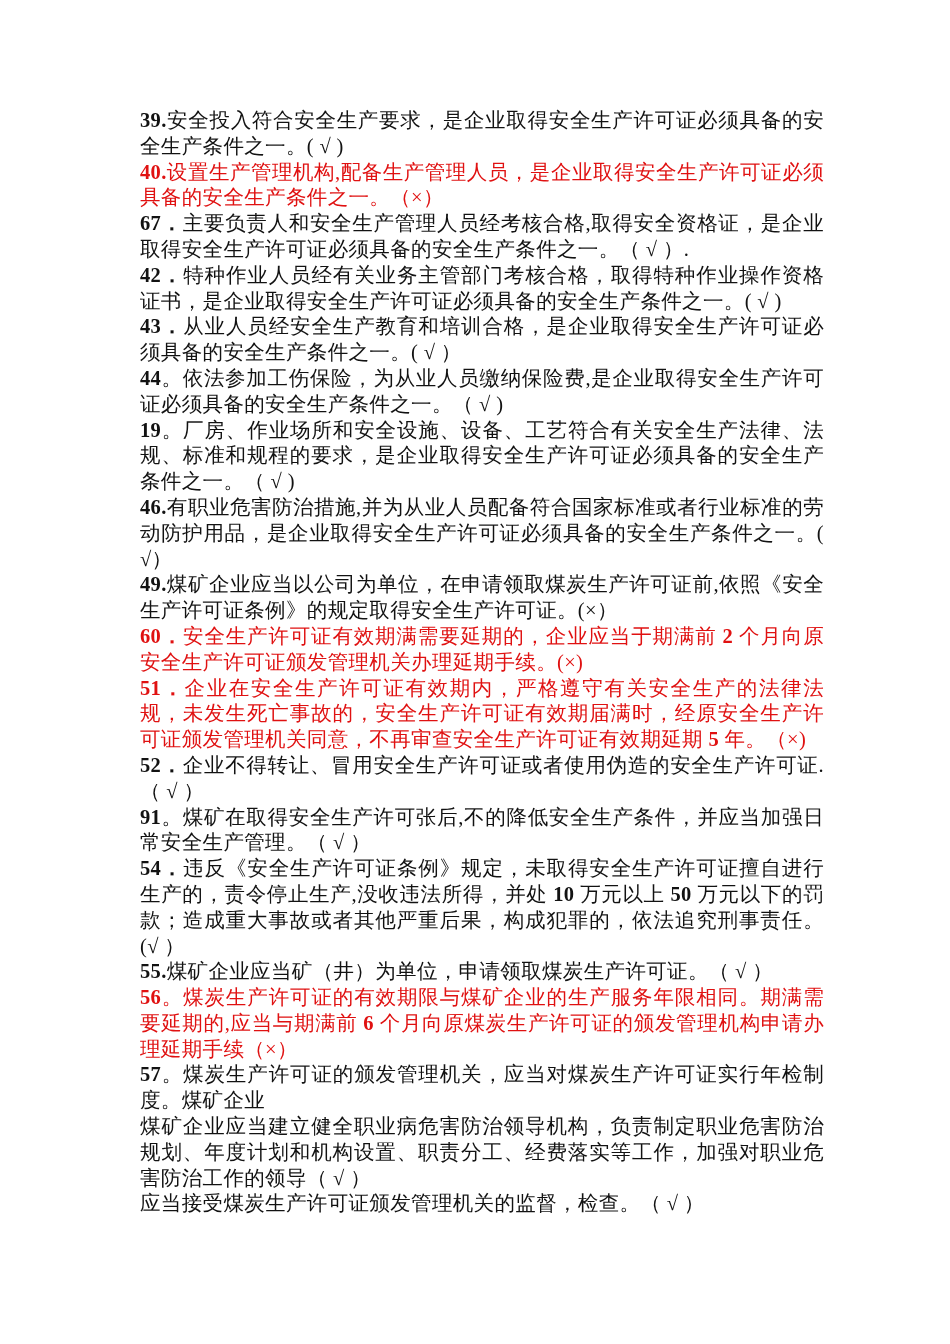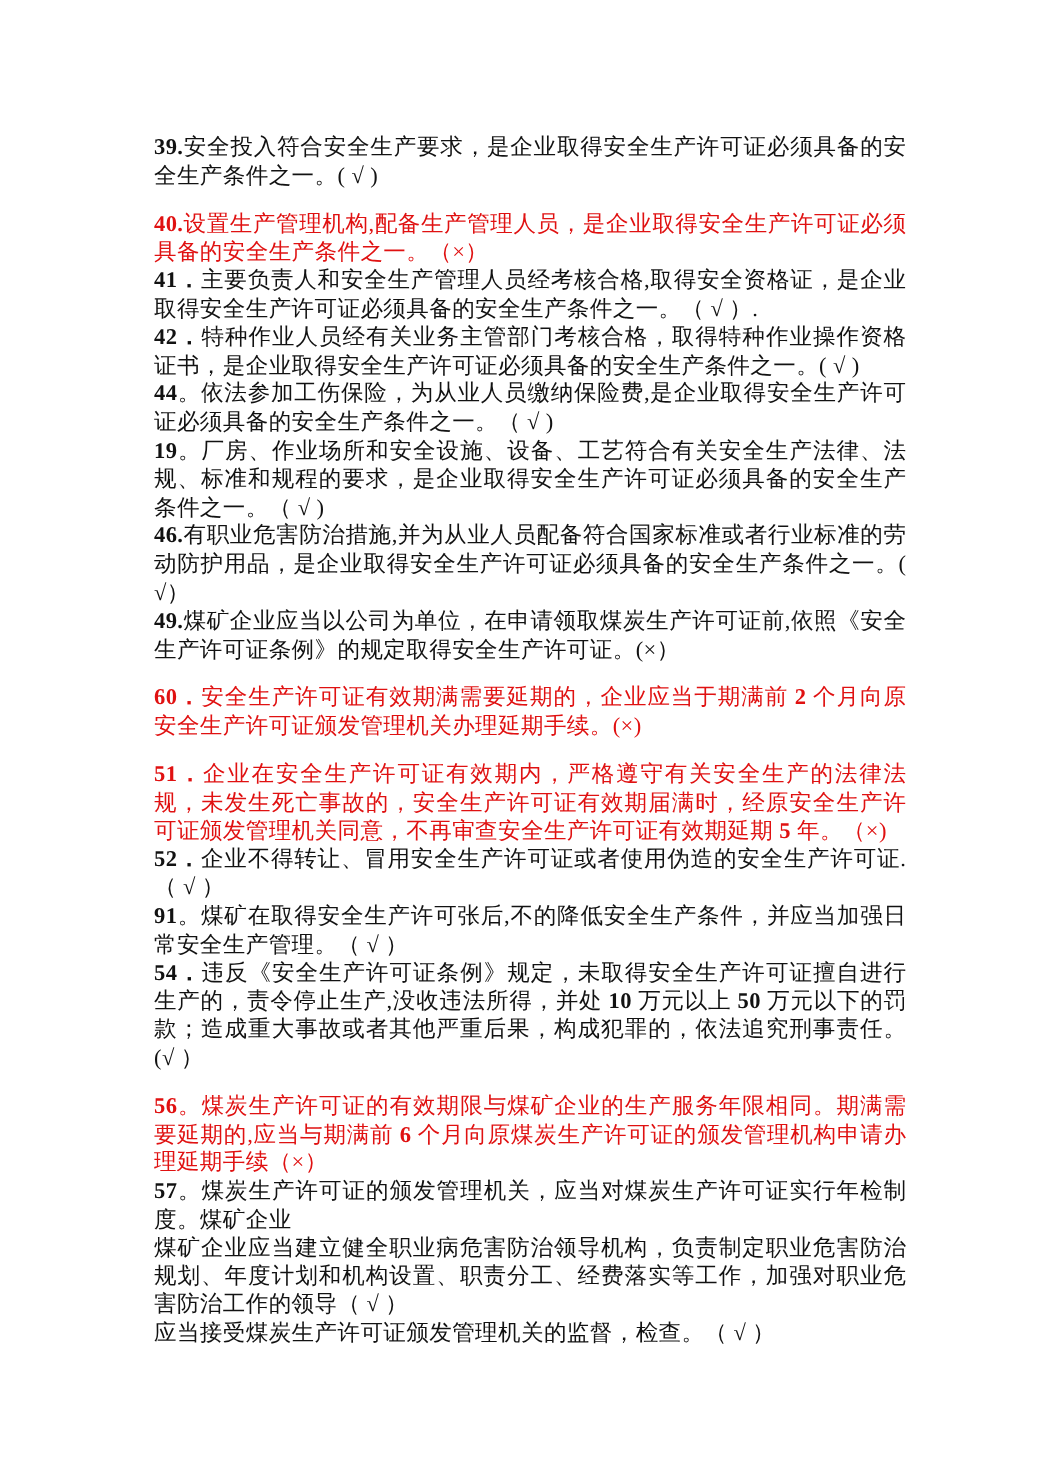--- a/index.html
+++ b/index.html
@@ -16,58 +16,59 @@
   .page {
     position: absolute;
     left: 0; top: 0;
     width: 950px;
     height: 1344px;
     background: var(--page-bg, #ffffff);
   }
   .content {
     position: absolute;
     left: 140px;
-    top: 122px;
+    top: 108px;
     width: 684px;
   }
   .question {
     margin: 0;
     padding: 0;
     font-size: 20.5px;
     line-height: 25.8px;
     letter-spacing: 0.35px;
     text-align: justify;
     color: var(--text-color, #121212);
     word-break: break-all;
   }
   .question[data-color="red"] {
     color: var(--red-color, #e01111);
-    margin-top: 18px;
   }
   .question b {
     font-weight: bold;
   }
 </style>
 </head>
 <body>
 
 <div class="page">
   <div class="content">
 
   <p class="question" data-color="black"><b>39.</b>安全投入符合安全生产要求，是企业取得安全生产许可证必须具备的安全生产条件之一。( √ )</p>
       <p class="question" data-color="red"><b>40.</b>设置生产管理机构,配备生产管理人员，是企业取得安全生产许可证必须具备的安全生产条件之一。（×）</p>
-      <p class="question" data-color="black"><b>41．</b>主要负责人和安全生产管理人员经考核合格,取得安全资格证，是企业取得安全生产许可证必须具备的安全生产条件之一。（ √ ）.</p>
+      <p class="question" data-color="black"><b>67．</b>主要负责人和安全生产管理人员经考核合格,取得安全资格证，是企业取得安全生产许可证必须具备的安全生产条件之一。（ √ ）.</p>
       <p class="question" data-color="black"><b>42．</b>特种作业人员经有关业务主管部门考核合格，取得特种作业操作资格证书，是企业取得安全生产许可证必须具备的安全生产条件之一。( √ )</p>
+      <p class="question" data-color="black"><b>43．</b>从业人员经安全生产教育和培训合格，是企业取得安全生产许可证必须具备的安全生产条件之一。( √ ）</p>
       <p class="question" data-color="black"><b>44</b>。依法参加工伤保险，为从业人员缴纳保险费,是企业取得安全生产许可证必须具备的安全生产条件之一。（ √ )</p>
       <p class="question" data-color="black"><b>19</b>。厂房、作业场所和安全设施、设备、工艺符合有关安全生产法律、法规、标准和规程的要求，是企业取得安全生产许可证必须具备的安全生产条件之一。（ √ )</p>
       <p class="question" data-color="black"><b>46.</b>有职业危害防治措施,并为从业人员配备符合国家标准或者行业标准的劳动防护用品，是企业取得安全生产许可证必须具备的安全生产条件之一。( √）</p>
       <p class="question" data-color="black"><b>49.</b>煤矿企业应当以公司为单位，在申请领取煤炭生产许可证前,依照《安全生产许可证条例》的规定取得安全生产许可证。(×）</p>
       <p class="question" data-color="red"><b>60．</b>安全生产许可证有效期满需要延期的，企业应当于期满前 <b>2</b> 个月向原安全生产许可证颁发管理机关办理延期手续。(×)</p>
       <p class="question" data-color="red"><b>51．</b>企业在安全生产许可证有效期内，严格遵守有关安全生产的法律法规，未发生死亡事故的，安全生产许可证有效期届满时，经原安全生产许可证颁发管理机关同意，不再审查安全生产许可证有效期延期 <b>5</b> 年。（×)</p>
       <p class="question" data-color="black"><b>52．</b>企业不得转让、冒用安全生产许可证或者使用伪造的安全生产许可证.（ √ ）</p>
       <p class="question" data-color="black"><b>91</b>。煤矿在取得安全生产许可张后,不的降低安全生产条件，并应当加强日常安全生产管理。（ √ ）</p>
       <p class="question" data-color="black"><b>54．</b>违反《安全生产许可证条例》规定，未取得安全生产许可证擅自进行生产的，责令停止生产,没收违法所得，并处 <b>10</b> 万元以上 <b>50</b> 万元以下的罚款；造成重大事故或者其他严重后果，构成犯罪的，依法追究刑事责任。(√ ）</p>
+      <p class="question" data-color="black"><b>55.</b>煤矿企业应当矿（井）为单位，申请领取煤炭生产许可证。（ √ ）</p>
       <p class="question" data-color="red"><b>56</b>。煤炭生产许可证的有效期限与煤矿企业的生产服务年限相同。期满需要延期的,应当与期满前 <b>6</b> 个月向原煤炭生产许可证的颁发管理机构申请办理延期手续（×）</p>
       <p class="question" data-color="black"><b>57</b>。煤炭生产许可证的颁发管理机关，应当对煤炭生产许可证实行年检制度。煤矿企业</p>
       <p class="question" data-color="black">煤矿企业应当建立健全职业病危害防治领导机构，负责制定职业危害防治规划、年度计划和机构设置、职责分工、经费落实等工作，加强对职业危害防治工作的领导（ √ ）</p>
       <p class="question" data-color="black">应当接受煤炭生产许可证颁发管理机关的监督，检查。（ √ ）</p>
     </div>
 </div>
 
 </body></html>

